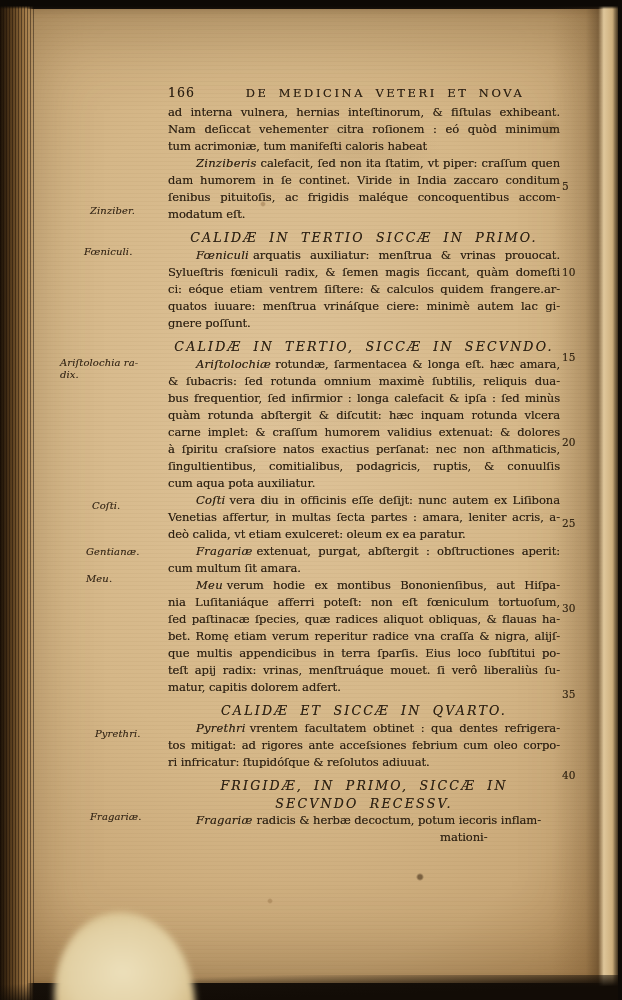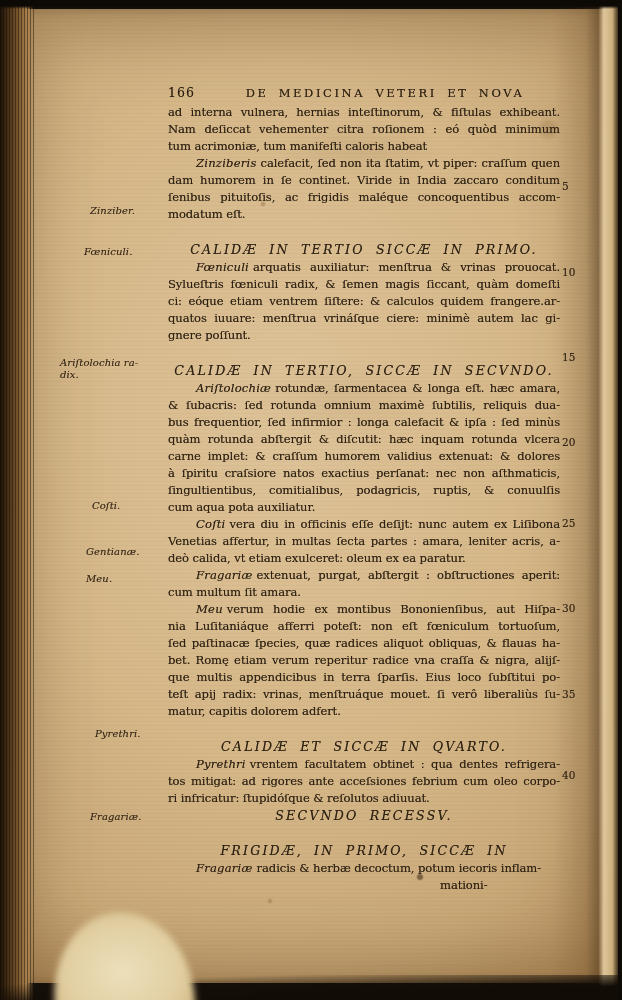--- a/index.html
+++ b/index.html
@@ -87,21 +87,21 @@
     height: 17px; line-height: 17px; white-space: nowrap;
     text-align: justify; text-align-last: justify;
   }
   .bl.end { text-align-last: left; }
   .bl.indent { padding-left: 28px; }
   .bl .lead { font-style: italic; margin-right: 4px; letter-spacing: 0.2px; }
   .bl.heading, .bl.heading_cont {
     font-style: italic; text-align: center; text-align-last: center;
     font-size: 12.6px; letter-spacing: 2.2px; word-spacing: 5px;
   }
-  .bl.heading { margin-top: 18px; margin-bottom: 1px; }
+  .bl.heading { margin-top: 6px; margin-bottom: 1px; }
   .bl.catchword { text-align: right; text-align-last: left; padding-left: 272px; }
   .margin-note {
     position: absolute; font-style: italic; font-size: 10px; line-height: 12px;
     color: #3a2b1a; text-shadow: 0 0 0.5px rgba(58,43,26,0.5);
     letter-spacing: 0.1px;
   }
   .line-number {
     position: absolute; left: 562px; font-size: 10.5px; color: #322515;
     text-shadow: 0 0 0.5px rgba(50,37,21,0.5);
   }
@@ -193,23 +193,23 @@
       <div class="bl line end"><span class="txt">matur, capitis dolorem adfert.</span></div>
 
       <div class="bl heading"><span class="txt">CALIDÆ ET SICCÆ IN QVARTO.</span></div>
 
       <div class="bl line indent"><span class="lead">Pyrethri</span><span class="txt">vrentem facultatem obtinet : qua dentes refrigera-</span></div>
 
       <div class="bl line"><span class="txt">tos mitigat: ad rigores ante acceſsiones febrium cum oleo corpo-</span></div>
 
       <div class="bl line end"><span class="txt">ri infricatur: ſtupidóſque &amp; reſolutos adiuuat.</span></div>
 
+      <div class="bl heading"><span class="txt">FRIGIDÆ, IN PRIMO, SICCÆ IN</span></div>
+
       <div class="bl heading_cont"><span class="txt">SECVNDO RECESSV.</span></div>
-
-      <div class="bl heading"><span class="txt">FRIGIDÆ, IN PRIMO, SICCÆ IN</span></div>
 
       <div class="bl line indent end"><span class="lead">Fragariæ</span><span class="txt">radicis &amp; herbæ decoctum, potum iecoris inflam-</span></div>
 
       <div class="bl catchword"><span class="txt">mationi-</span></div>
     </div>
 
   <span class="margin-note" style="left:90px; top:163px;margin-top:42px;">Zinziber.</span>
   <span class="margin-note" style="left:84px; top:246px;">Fœniculi.</span>
   <span class="margin-note" style="left:60px; top:357px;">Ariſtolochia ra-</span>
   <span class="margin-note" style="left:60px; top:369px;">dix.</span>

